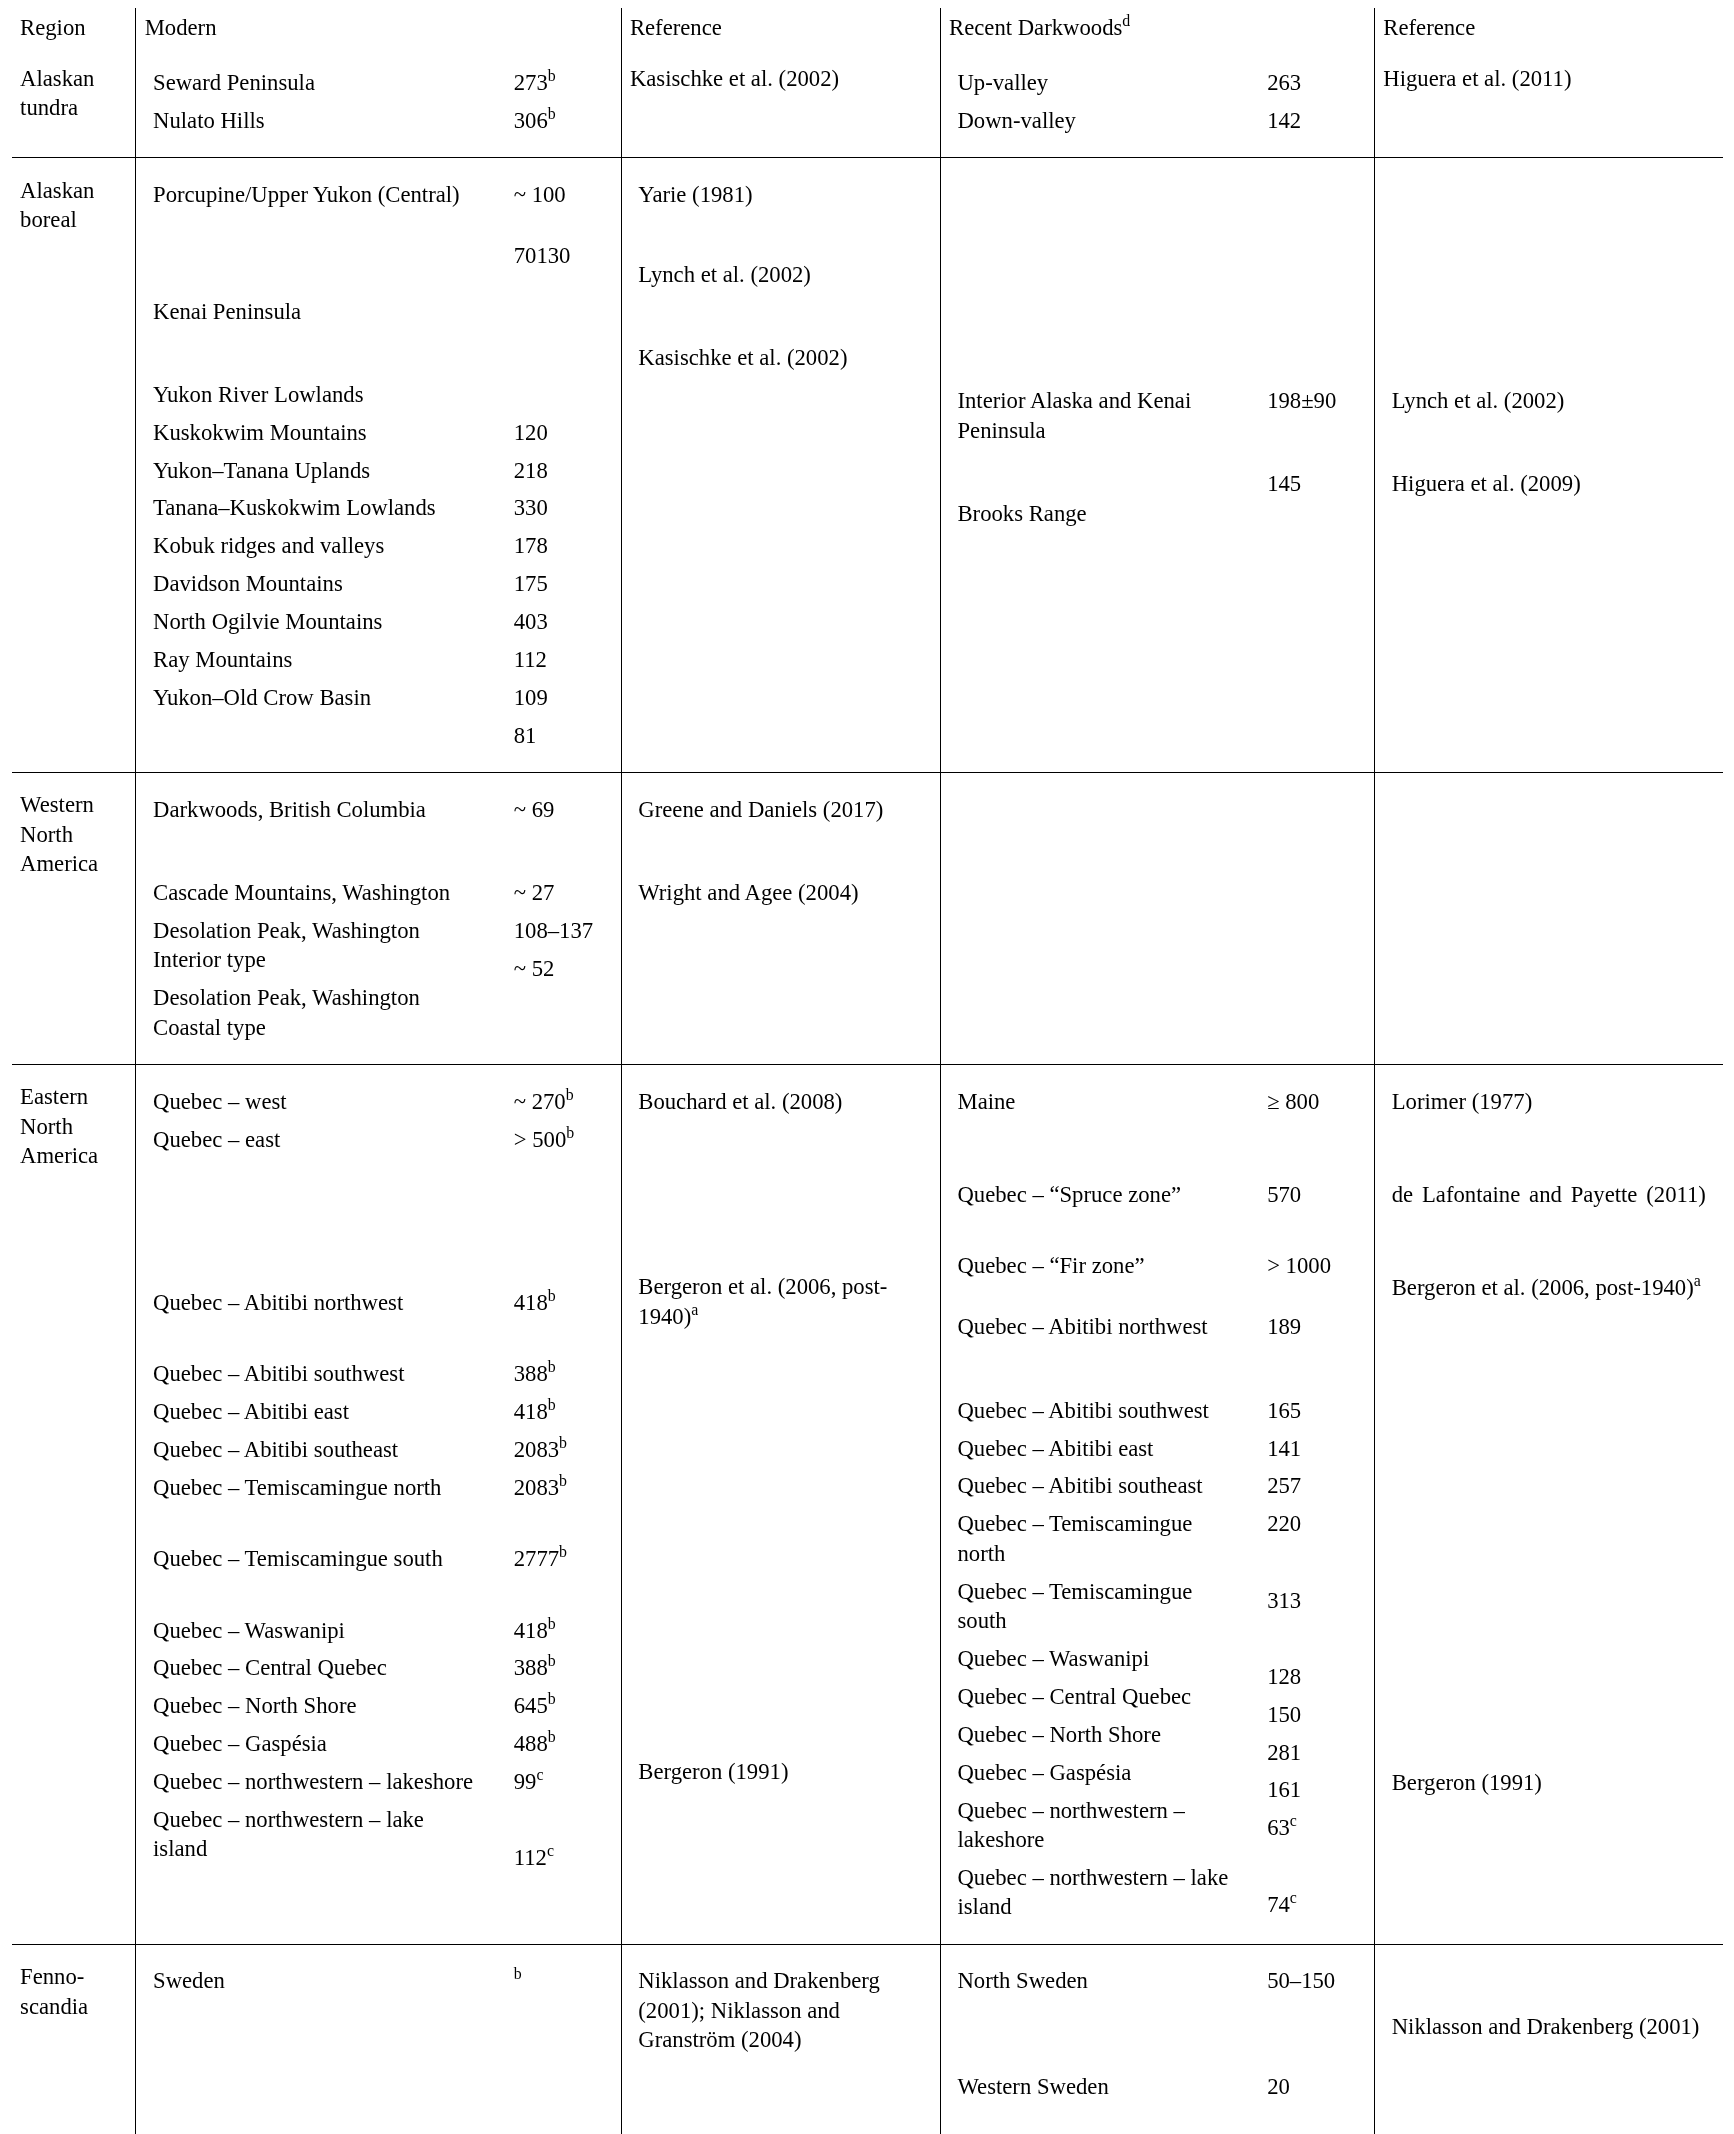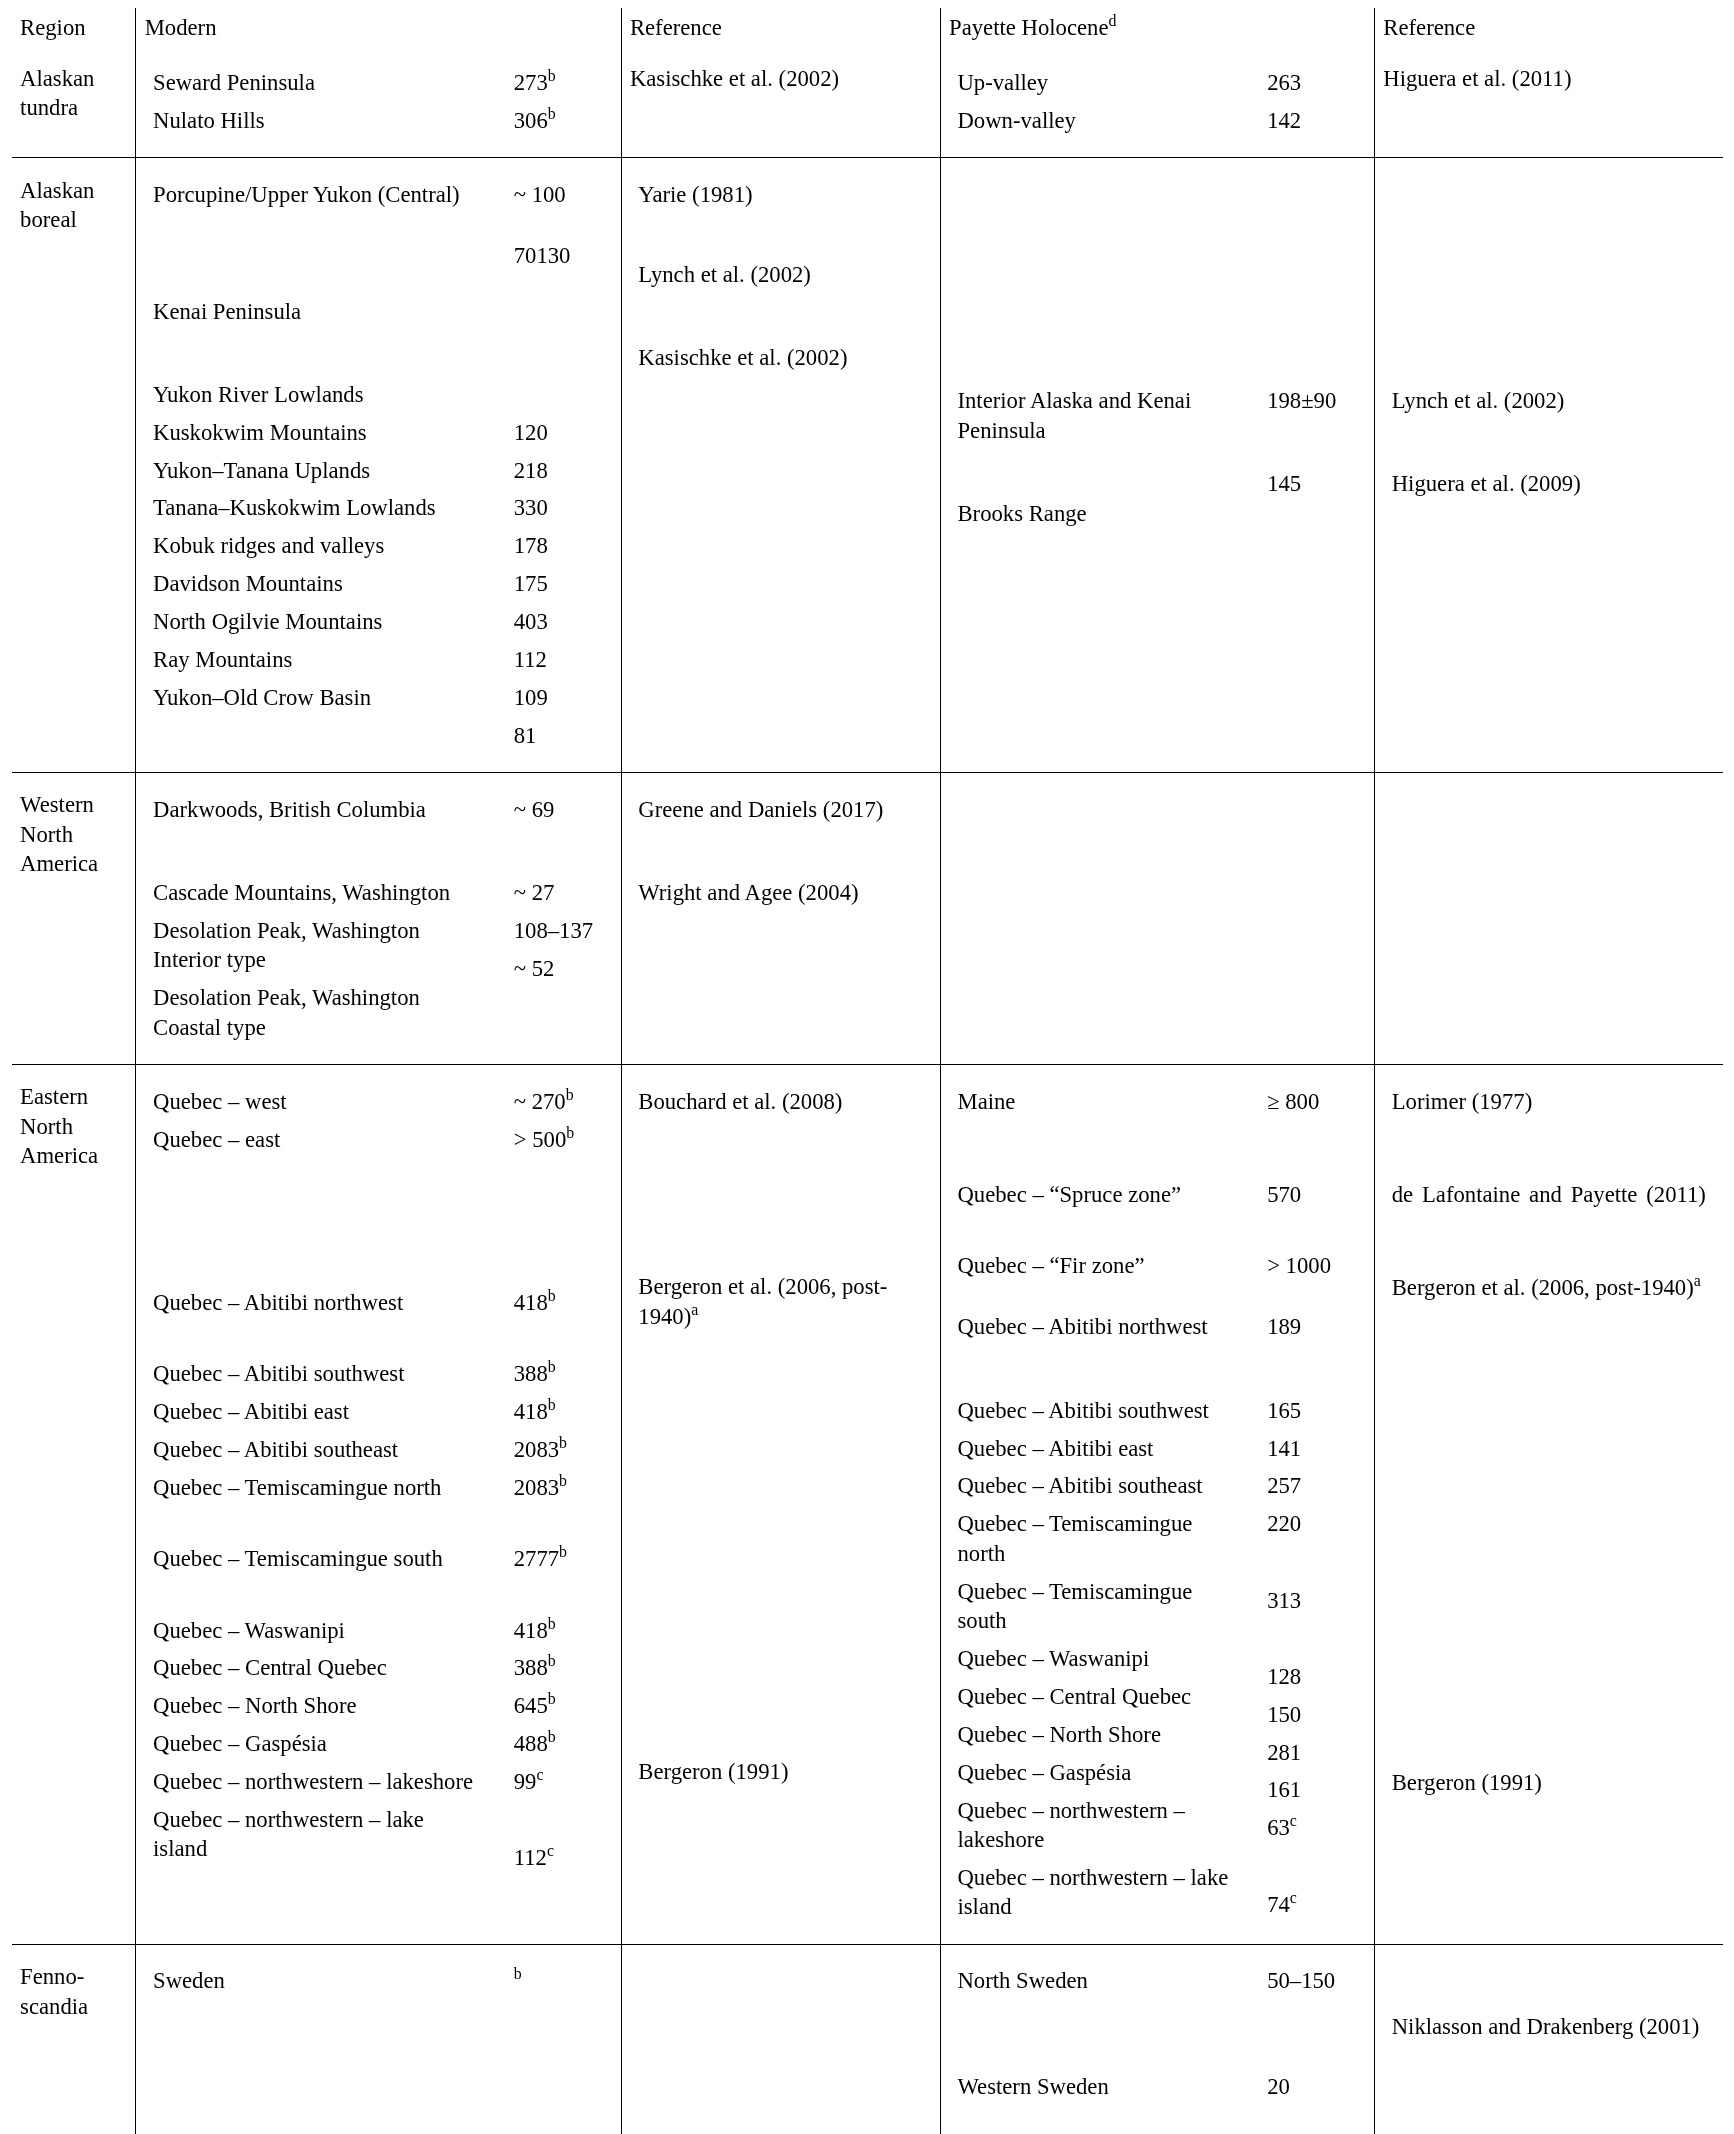--- a/index.html
+++ b/index.html
@@ -91,21 +91,21 @@
     <col class="c-hol">
     <col class="c-holval">
     <col class="c-holref">
   </colgroup>
 
   <thead>
     <tr class="rule-top rule-head">
       <th>Region</th>
       <th class="ctr vl" colspan="2">Modern</th>
       <th class="vl">Reference</th>
-      <th class="ctr vl" colspan="2"><span>Payette Holocene</span><sup>d</sup></th>
+      <th class="ctr vl" colspan="2"><span>Recent Darkwoods</span><sup>d</sup></th>
       <th class="vl">Reference</th>
     </tr>
   </thead>
 
   <tbody>
 
     <tr class="band-pad">
           <td></td>
           <td class="vl"></td>
           <td></td>
@@ -883,20 +883,23 @@
                   <td class="gap70"></td>
                 </tr>
 
         </tbody>
             </table>
       </td>
       <td class="vl">
         <table class="stack">
               <tbody>
           <tr>
+                  <td class="justn">Niklasson and Drakenberg (2001); Niklasson and Granström (2004)</td>
+                </tr>
+          <tr>
                   <td class="gap86"></td>
                 </tr>
 
         </tbody>
             </table>
       </td>
       <td class="vl">
         <table class="stack">
               <tbody>
           <tr>

